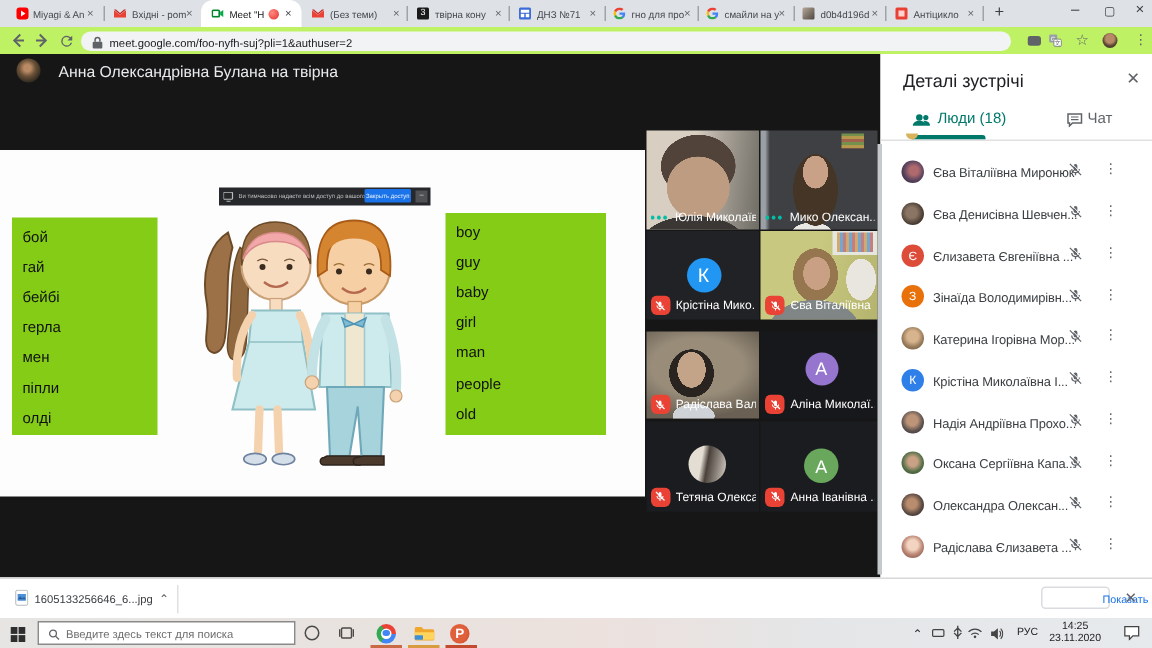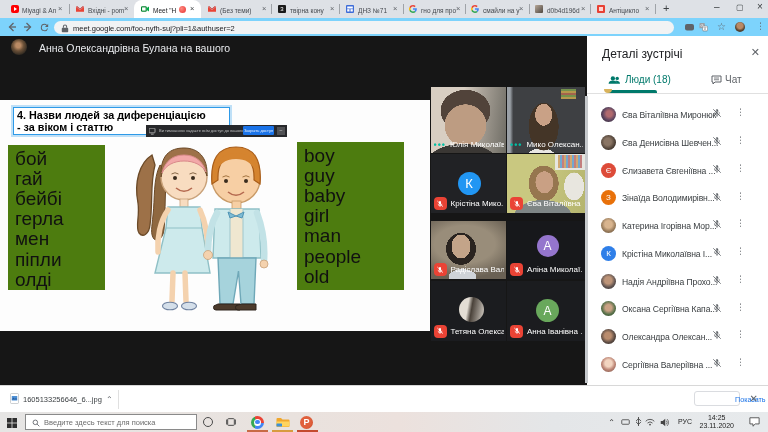--- a/index.html
+++ b/index.html
@@ -11,28 +11,28 @@
 .tab { position:absolute; top:3px; height:15px; font-size:6.5px; color:#45494f; white-space:nowrap; }
 .tab .ttl { position:absolute; top:4px; }
 .tabx { position:absolute; top:4px; font-size:7.5px; color:#5f6368; }
 .tsep { position:absolute; top:4px; height:10px; width:1px; background:#9fa3a8; }
 .fav { position:absolute; top:1px; width:8px; height:8px; }
 .fav svg { display:block; }
 #activetab { position:absolute; left:134px; top:0; width:67px; height:18px; background:#fff; border-radius:8px 8px 0 0; }
 .winctl { position:absolute; top:1px; font-size:10px; color:#3c4043; }
 
 
-#toolbar { position:absolute; left:0; top:18px; width:768px; height:18px; background:#7dd3fc; }
+#toolbar { position:absolute; left:0; top:18px; width:768px; height:18px; background:#bef264; }
 #omnibox { position:absolute; left:54px; top:2.5px; width:620px; height:13px; background:#f1f3f4; border-radius:7px; }
 .navic { position:absolute; top:3px; font-size:10px; color:#5f6368; }
 
 
 #meet { position:absolute; left:0; top:36px; width:587px; height:349px; background:#161616; overflow:hidden; }
 #slide { position:absolute; left:0; top:64px; width:430px; height:231px; background:#fdfdfd; }
-.vbox { position:absolute; background:#4d7c0f; color:#111; font-size:19px; line-height:20.2px; padding:3.5px 0 0 7px; }
+.vbox { position:absolute; background:#84cc16; color:#111; font-size:10px; line-height:20.2px; padding:3.5px 0 0 7px; }
 #titlebox { position:absolute; left:13px; top:6.5px; width:217px; height:28px; border:1.8px solid #2e9ae8; box-shadow:0 0 0 2px #bfe0f7; background:#fff; font-weight:bold; font-size:10.8px; line-height:12.4px; color:#000; padding:1.5px 0 0 3px; }
 #sharebar { position:absolute; left:146px; top:24.5px; width:141px; height:12px; background:#27282b; color:#bdbebf; font-size:4px; line-height:12px; }
 
 
 .tile { position:absolute; overflow:hidden; background:#1d2330; }
 .tlabel { position:absolute; left:3px; bottom:3px; right:2px; color:#fff; font-size:8px; white-space:nowrap; overflow:hidden; display:flex; align-items:center; }
 .micoff { width:13px; height:13px; background:#ea4335; border-radius:4px; margin-right:4px; flex:0 0 13px; display:flex; align-items:center; justify-content:center; }
 .dots3 { color:#00bfa5; font-size:9px; letter-spacing:1px; margin-right:4px; font-weight:bold; }
 .lcirc { position:absolute; border-radius:50%; color:#fff; display:flex; align-items:center; justify-content:center; }
 
@@ -206,24 +206,23 @@
       <rect x="8" y="8" width="11" height="11" rx="2" fill="#fff" stroke="#5f6368"></rect>
       <text x="13.5" y="17" font-size="9" fill="#5f6368" text-anchor="middle">文</text>
     </svg>
   <div class="navic" style="left:717px;top:3px;font-size:10px">☆</div>
   <div style="position:absolute;left:735px;top:3.5px;width:10px;height:10px;border-radius:50%;background:radial-gradient(circle at 50% 38%,#b98a66 0 35%,#5a4632 60%,#2f2a24 100%)"></div>
   <div class="navic" style="left:756px;top:3px;font-size:9px">⋮</div>
 </div>
 <div id="meet">
   <div id="meettop">
     <div style="position:absolute;left:11px;top:3px;width:16px;height:16px;border-radius:50%;background:radial-gradient(circle at 45% 40%,#b98a64 0 18%,#6b5138 42%,#2e2820 75%,#15130f 100%)"></div>
-    <div style="position:absolute;left:39px;top:6px;font-size:10.5px;color:#e8eaed">Анна Олександрівна Булана на вашого</div>
+    <div style="position:absolute;left:39px;top:6px;font-size:10.5px;color:#e8eaed">Анна Олександрівна Булана на твірна</div>
   </div>
   <div id="slide">
-    <div id="titlebox">4. Назви людей за диференціацією<br>- за віком і статтю</div>
     <div id="sharebar">
       <svg style="position:absolute;left:3px;top:3px" width="8" height="7" viewBox="0 0 12 10">
           <rect x="0" y="0" width="9" height="7" rx="1" fill="none" stroke="#bbb" stroke-width="1.2"></rect>
           <path d="M3 9 h4" stroke="#bbb" stroke-width="1.2"></path>
         </svg>
       <span style="position:absolute;left:13px;top:0">Ви тимчасово надаєте всім доступ до вашого екрана</span>
       <div style="position:absolute;right:13px;top:1.5px;width:31px;height:9px;border-radius:1px;background:#1a73e8;color:#e8f0fe;font-size:4px;line-height:9px;text-align:center">Закрыть доступ</div>
       <div style="position:absolute;right:2px;top:2px;width:8px;height:8px;background:#505154;color:#ddd;font-size:5px;line-height:7px;text-align:center">‒</div>
     </div>
     <div class="vbox" style="left:8px;top:45px;width:97px;height:145px">бой<br>гай<br>бейбі<br>герла<br>мен<br>піпли<br>олді</div>
@@ -490,21 +489,21 @@
     <div class="pname">Олександра Олексан...</div>
     <svg class="pmic" width="10" height="10" viewBox="0 0 24 24">
         <path fill="#5f6368" d="M12 14a3 3 0 0 0 3-3V6a3 3 0 0 0-6 0v5a3 3 0 0 0 3 3zm5-3a5 5 0 0 1-10 0H5a7 7 0 0 0 6 6.9V21h2v-3.1A7 7 0 0 0 19 11h-2z"></path>
         <line x1="3" y1="3" x2="21" y2="21" stroke="#5f6368" stroke-width="2"></line>
         <line x1="5" y1="1.5" x2="23" y2="19.5" stroke="#fff" stroke-width="1.6"></line>
       </svg>
     <div class="pdots">⋮</div>
   </div>
   <div class="prow" style="top:320px">
     <div class="pavatar" style="background:radial-gradient(circle at 50% 42%,#f2d4c0 0 30%,#c08a7a 55%,#6e4438 100%)"></div>
-    <div class="pname">Сергіївна Валеріївна ...</div>
+    <div class="pname">Радіслава Єлизавета ...</div>
     <svg class="pmic" width="10" height="10" viewBox="0 0 24 24">
         <path fill="#5f6368" d="M12 14a3 3 0 0 0 3-3V6a3 3 0 0 0-6 0v5a3 3 0 0 0 3 3zm5-3a5 5 0 0 1-10 0H5a7 7 0 0 0 6 6.9V21h2v-3.1A7 7 0 0 0 19 11h-2z"></path>
         <line x1="3" y1="3" x2="21" y2="21" stroke="#5f6368" stroke-width="2"></line>
         <line x1="5" y1="1.5" x2="23" y2="19.5" stroke="#fff" stroke-width="1.6"></line>
       </svg>
     <div class="pdots">⋮</div>
   </div>
 </div>
 <div id="scrollbar"></div>
 <div id="dlbar">

